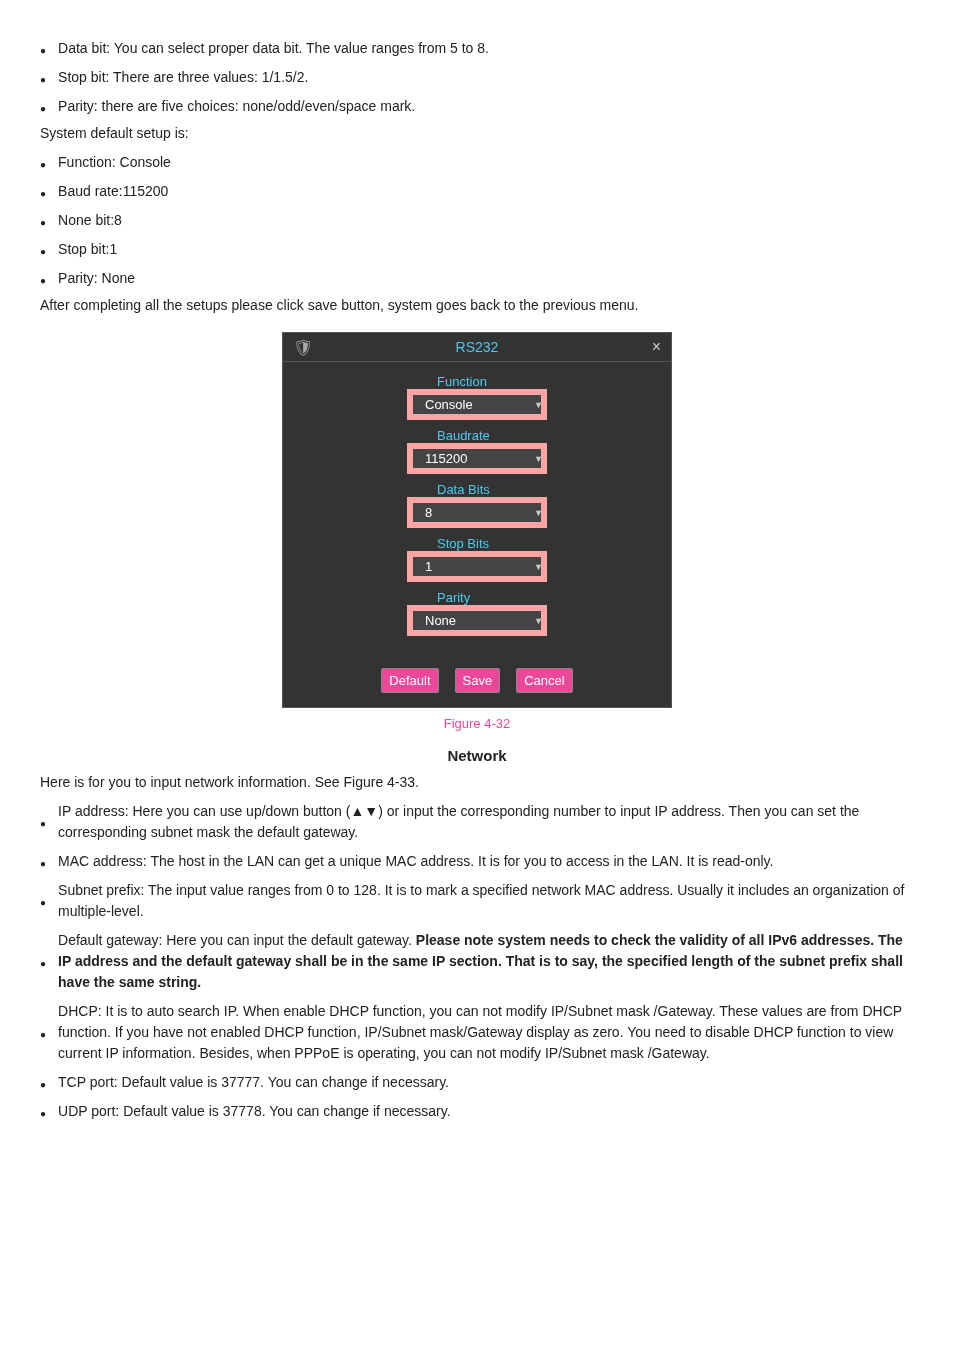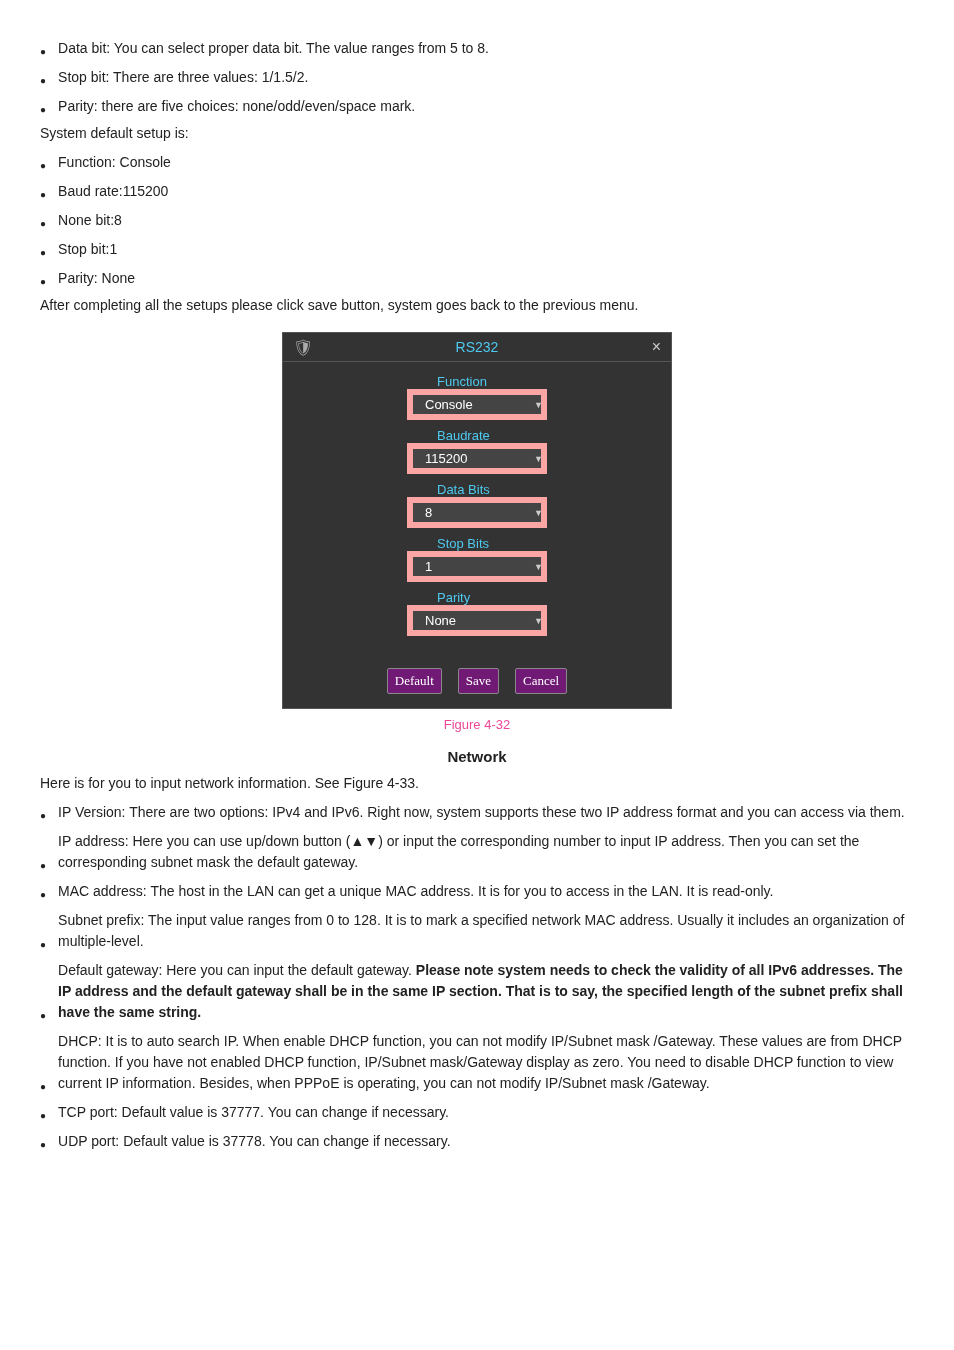--- a/index.html
+++ b/index.html
@@ -11,21 +11,21 @@
       padding: 30px 40px;
       width: 954px;
       min-height: 1350px;
     }
     ul.bullet-list {
       list-style: none;
       margin: 6px 0 6px 0;
     }
     ul.bullet-list li {
       display: flex;
-      align-items: flex-end;
+      align-items: center;
       margin-bottom: 4px;
       line-height: 1.5;
       margin-top: 8px;
     }
     ul.bullet-list li::before {
       content: "●";
       color: #222;
       font-size: 10px;
       margin-right: 12px;
       margin-top: 3px;
@@ -111,28 +111,27 @@
       transform: translateY(-50%);
       pointer-events: none;
     }
     .dialog-footer {
       display: flex;
       justify-content: center;
       gap: 16px;
       padding: 8px 16px 14px 16px;
     }
     .dialog-btn {
-      background: #701a75;
+      background: #ec4899;
       border: 1px solid #888;
       color: #fff;
       font-size: 13px;
       padding: 4px 7px;
       cursor: pointer;
       border-radius: 2px;
-      font-family: Liberation Serif, serif;
     }
     .figure-caption {
       text-align: center;
       font-size: 13px;
       color: #ec4899;
       margin-top: 8px;
     }
     .section-title {
       font-weight: bold;
       font-size: 15px;
@@ -238,23 +237,20 @@
     </div>
   </div>
   <div class="figure-caption">Figure 4-32</div>
 </div>
 
 <div class="section-title">Network</div>
 <p>Here is for you to input network information. See Figure 4-33.</p>
 
 <ul class="bullet-list">
   <li>
-    <span>IP Version: There are two options: IPv4 and IPv6. Right now, system supports these two IP address format and you can access via them.</span>
-  </li>
-  <li>
     <span>IP address: Here you can use up/down button (▲▼) or input the corresponding number to input IP address. Then you can set the corresponding subnet mask the default gateway.</span>
   </li>
   <li>
     <span>MAC address: The host in the LAN can get a unique MAC address. It is for you to access in the LAN. It is read-only.</span>
   </li>
   <li>
     <span>Subnet prefix: The input value ranges from 0 to 128. It is to mark a specified network MAC address. Usually it includes an organization of multiple-level.</span>
   </li>
   <li>
     <span>Default gateway: Here you can input the default gateway. <strong>Please note system needs to check the validity of all IPv6 addresses. The IP address and the default gateway shall be in the same IP section. That is to say, the specified length of the subnet prefix shall have the same string.</strong></span>

